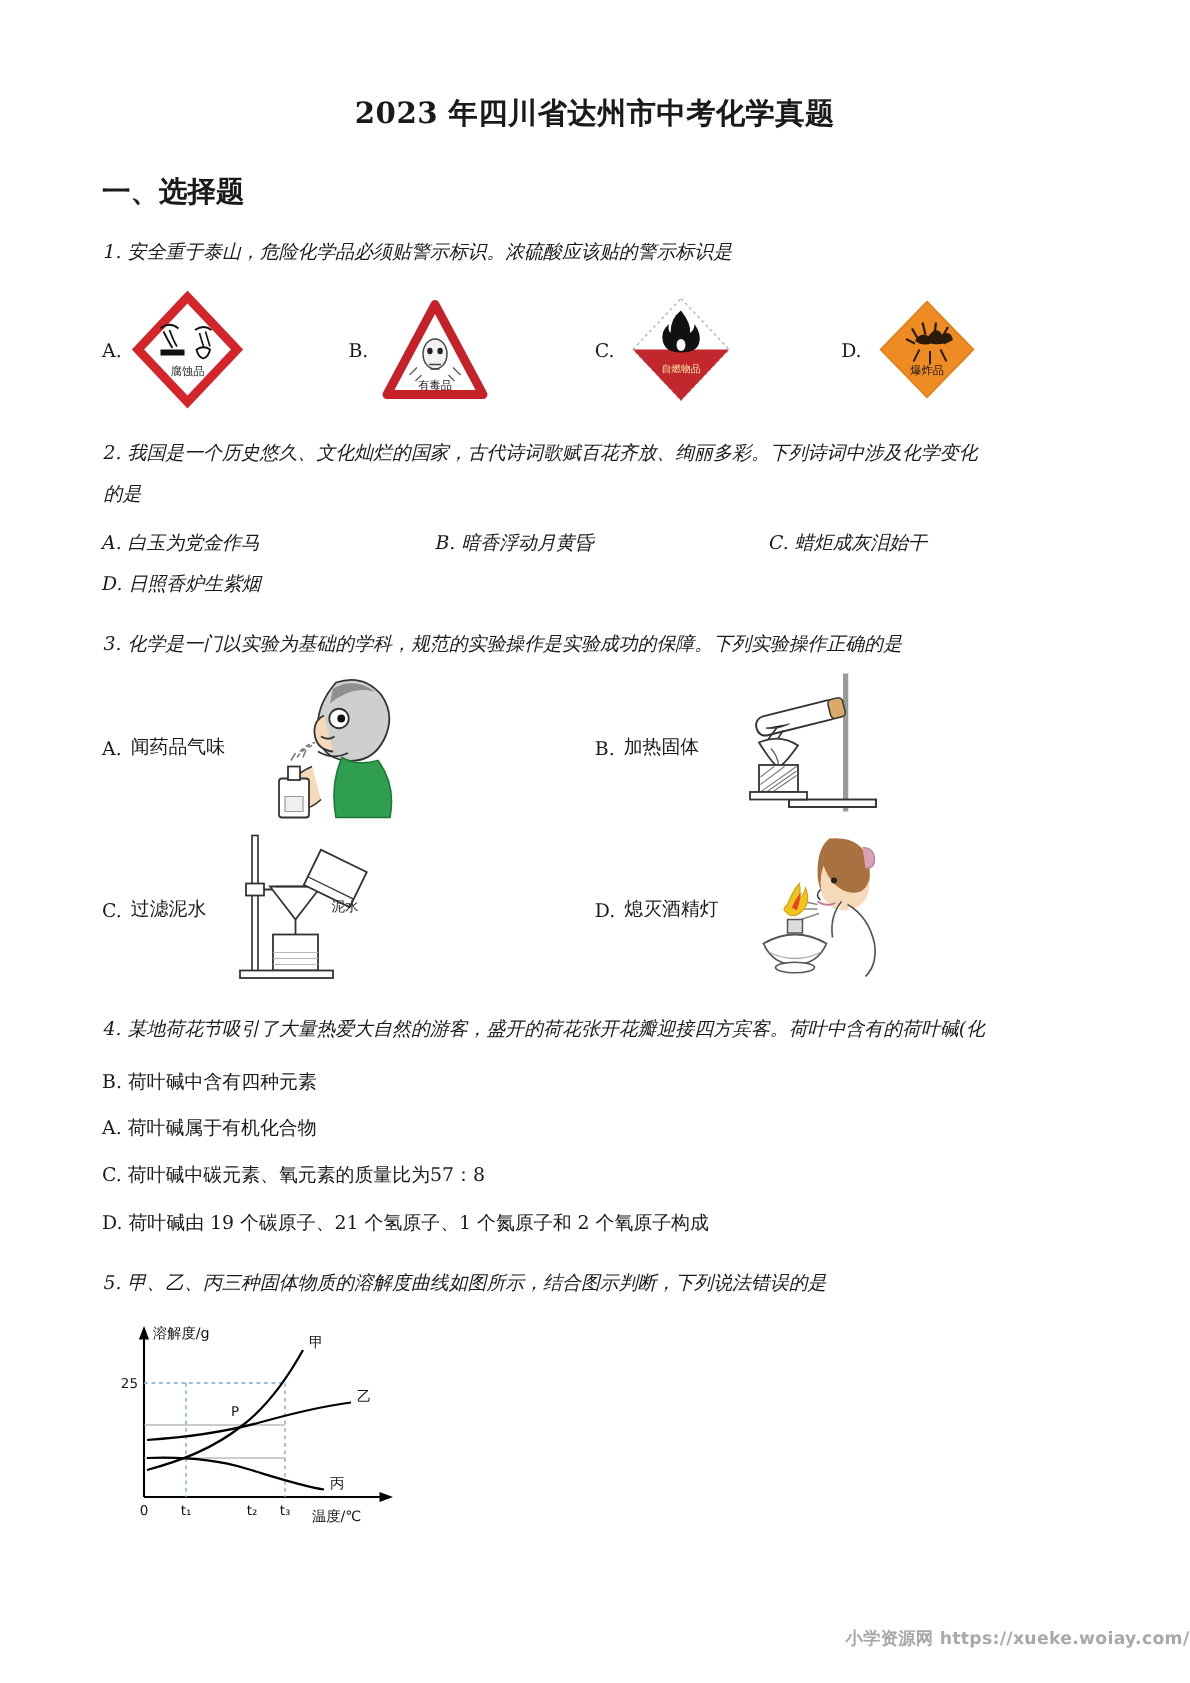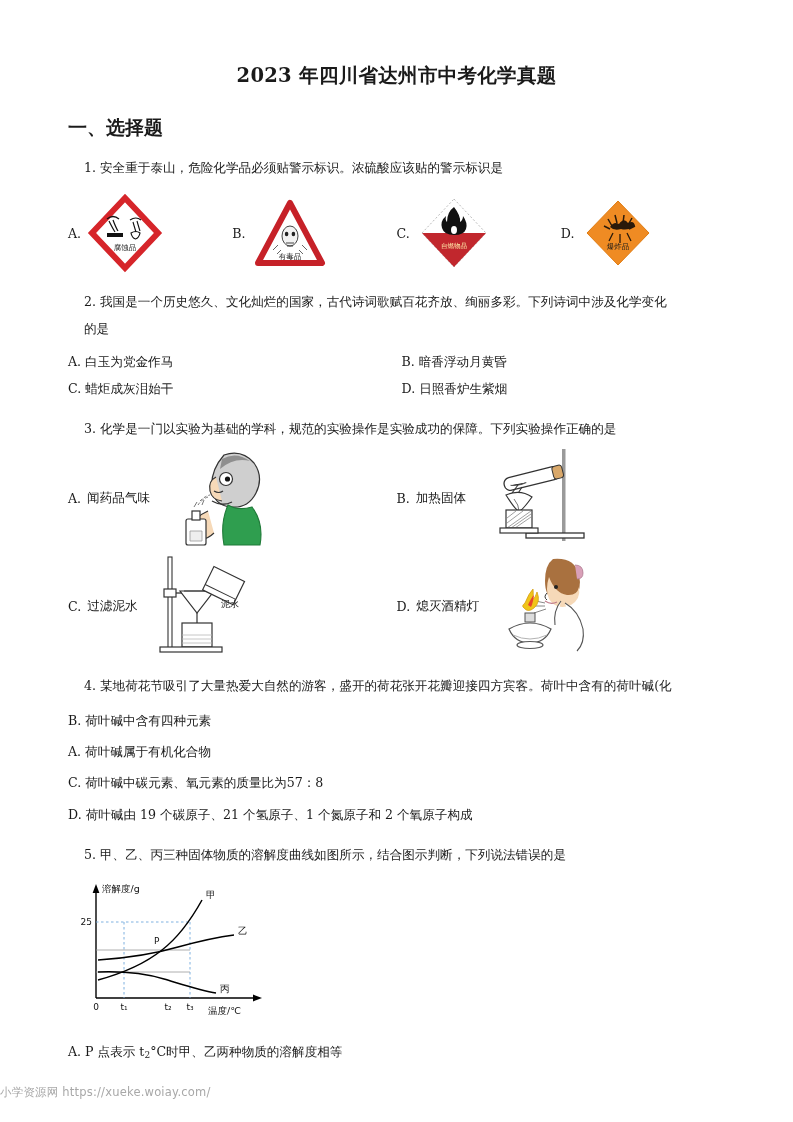--- a/index.html
+++ b/index.html
@@ -33,34 +33,36 @@
   }
   .section-head {
     font-size: 19px;
     font-weight: bold;
     margin: 26px 0 0 0;
     font-family: "DejaVu Serif", "Liberation Serif", serif;
   }
   .q-stem {
     font-size: 12.6px;
     line-height: 2.1;
-    margin: 14px 0 0 16px;
+    margin: 14px 0 0 1px;
     text-align: justify;
     font-family: "DejaVu Serif", "Liberation Serif", serif;
+    font-style: italic;
   }
   .opt-line {
     font-size: 12.6px;
     line-height: 2.15;
     font-family: "DejaVu Serif", "Liberation Serif", serif;
   }
   .opt-grid {
     display: grid;
-    grid-template-columns: 1fr 1fr;
+    grid-template-columns: 1fr 1fr 1fr;
     column-gap: 10px;
     margin-top: 6px;
+    font-style: italic;
   }
   .opt-list .opt-line { margin-top: 4px; }
   .opt-list { margin-top: 8px; }
 
   sub { font-size: 9px; vertical-align: -0.25em; }
 
   
   .sign-row {
     display: grid;
     grid-template-columns: repeat(4, 1fr);
@@ -96,27 +98,28 @@
     font-family: "DejaVu Serif", "Liberation Serif", serif;
   }
   .appar-art { width: 132px; height: 104px; }
 
   
   .chart-wrap { margin-top: 6px; }
   .chart-svg { width: 240px; height: 150px; }
 
   .watermark {
     position: absolute;
-    left: 0;
+    left: 16px;
     right: 0;
     bottom: 22px;
-    text-align: left;
+    text-align: right;
     font-size: 11.5px;
     color: #a8a8a8;
     letter-spacing: 0.2px;
+    font-weight: bold;
   }
 </style>
 </head>
 <body>
 
 <div class="page">
 
   <h1 class="doc-title">2023 年四川省达州市中考化学真题</h1>
 
   <div class="section-head">一、选择题</div>
@@ -327,19 +330,16 @@
 
       <text x="86" y="70" font-size="9" fill="#111" font-family="DejaVu Sans, sans-serif">P</text>
 
       <text x="28" y="136" font-size="9" text-anchor="middle" fill="#111" font-family="DejaVu Sans, sans-serif">0</text>
       <text x="56" y="136" font-size="9" text-anchor="middle" fill="#111" font-family="DejaVu Sans, sans-serif">t₁</text>
       <text x="100" y="136" font-size="9" text-anchor="middle" fill="#111" font-family="DejaVu Sans, sans-serif">t₂</text>
       <text x="122" y="136" font-size="9" text-anchor="middle" fill="#111" font-family="DejaVu Sans, sans-serif">t₃</text>
     </svg>
   </div>
 
-  <div class="opt-line" style="margin-top:10px">
-    <span>A. P 点表示 t</span><sub>2</sub><span>°C时甲、乙两种物质的溶解度相等</span>
-  </div>
 
   <div class="watermark">小学资源网 https://xueke.woiay.com/</div>
 
 </div>
 
 </body></html>

